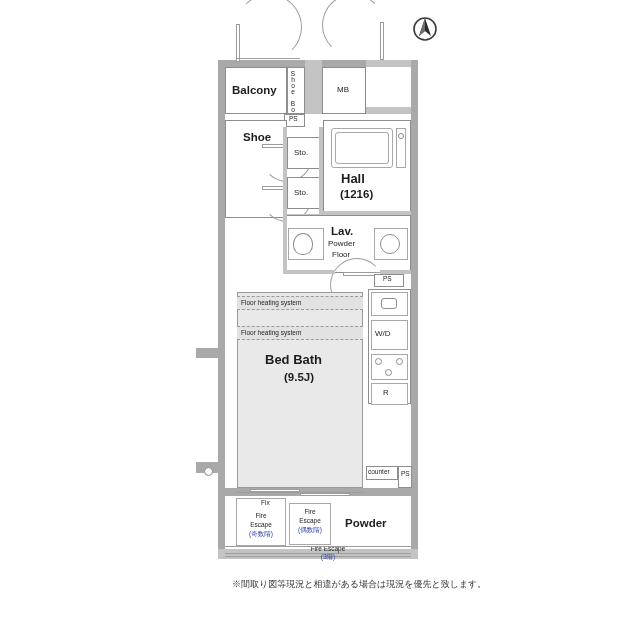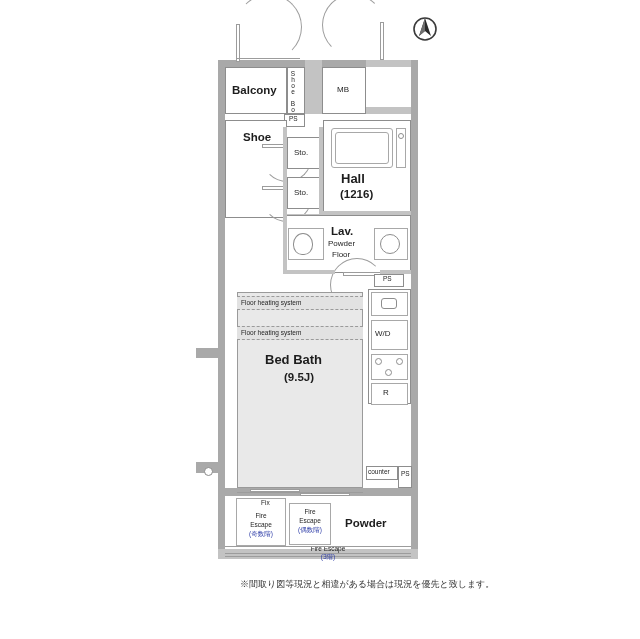--- a/index.html
+++ b/index.html
@@ -233,15 +233,15 @@
 
   <div class="lbl xs center" style="left:293px; top:545px; width:70px;">Fire Escape</div>
   <div class="lbl xs center blue" style="left:300px; top:553px; width:56px;">(3階)</div>
 
   <div class="hline" style="left:225px; top:546px; width:186px;"></div>
 
   <div class="hline" style="left:237px; top:492px; width:126px;"></div>
   <div class="abs" style="left:250px; top:489px; width:50px; height:3px; background:#fff; border:1px solid #9c9c9c;"></div>
   <div class="abs" style="left:300px; top:493px; width:50px; height:3px; background:#fff; border:1px solid #9c9c9c;"></div>
 
-  <div class="footnote" style="left:240px; top:578px;font-family:Liberation Serif, serif;">※間取り図等現況と相違がある場合は現況を優先と致します。</div>
+  <div class="footnote" style="left:232px; top:578px;font-family:Liberation Serif, serif;">※間取り図等現況と相違がある場合は現況を優先と致します。</div>
 
 </div>
 
 </body></html>

